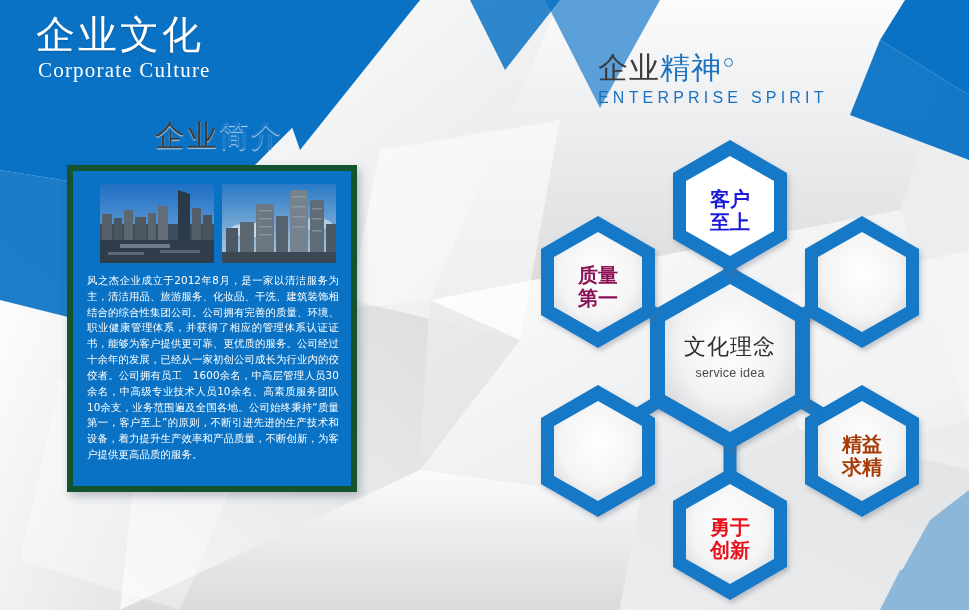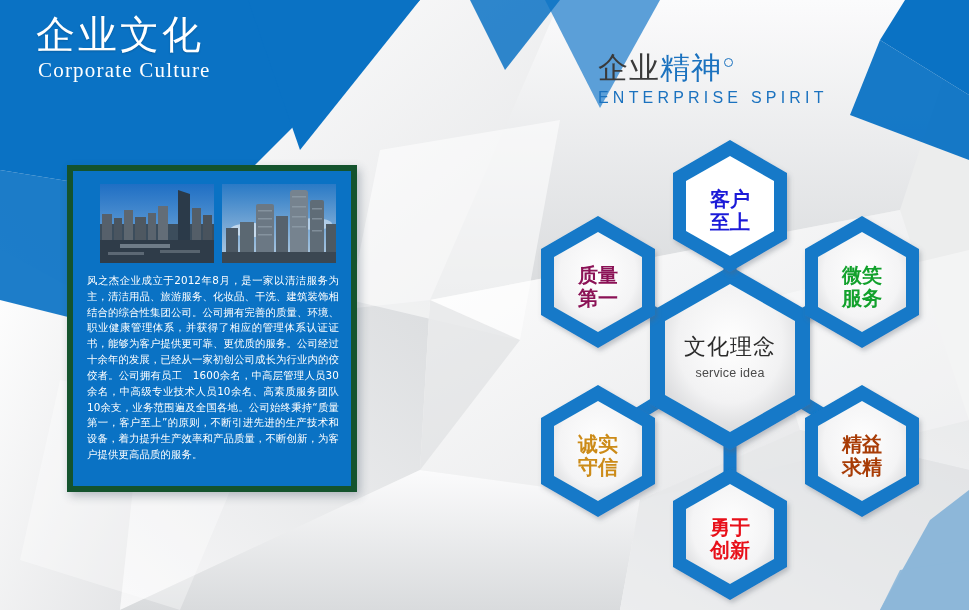--- a/index.html
+++ b/index.html
@@ -147,20 +147,23 @@
 
     <polygon points="430,300 520,340 420,470" fill="#d7d9db" opacity=".5"></polygon>
     <polygon points="620,610 640,500 800,430 969,470 969,610" fill="#e5e6e8" opacity=".6"></polygon>
   </svg>
 
   <div class="banner-title">
     <div class="banner-cn">企业文化</div>
     <div class="banner-en">Corporate Culture</div>
   </div>
 
+  <div class="intro-head">
+    <span class="dark">企业</span><span class="blue">简介</span>
+  </div>
 
   <div class="card">
     <div class="photos">
       <div class="photo">
         <svg viewBox="0 0 114 79" width="114" height="79">
           <defs>
               <linearGradient id="sky1" x1="0" y1="0" x2="0" y2="1">
             <stop offset="0" stop-color="#1f6fc4"></stop>
                 <stop offset="1" stop-color="#86b6de"></stop>
               </linearGradient>
@@ -301,39 +304,31 @@
     <div class="hexlabel center" style="left:160px;top:208px;width:160px;">
       <span class="cn">文化理念</span>
       <span class="en">service idea</span>
     </div>
 
     <div class="hexlabel" style="left:190px;top:62px;width:100px;color:#1b1ad8;">
       <div>客户</div>
       <div>至上</div>
     </div>
 
-    <div class="hexlabel" style="left:322px;top:138px;width:100px;color:#12a12c;">
-      <div>微笑</div>
-      <div>服务</div>
-    </div>
 
     <div class="hexlabel" style="left:190px;top:390px;width:100px;color:#e8101a;">
       <div>勇于</div>
       <div>创新</div>
     </div>
 
     <div class="hexlabel" style="left:322px;top:307px;width:100px;color:#a83c06;">
       <div>精益</div>
       <div>求精</div>
     </div>
 
-    <div class="hexlabel" style="left:58px;top:307px;width:100px;color:#cc8b18;">
-      <div>诚实</div>
-      <div>守信</div>
-    </div>
 
     <div class="hexlabel" style="left:58px;top:138px;width:100px;color:#8b1256;">
       <div>质量</div>
       <div>第一</div>
     </div>
   </div>
 
 </div>
 
 </body></html>

